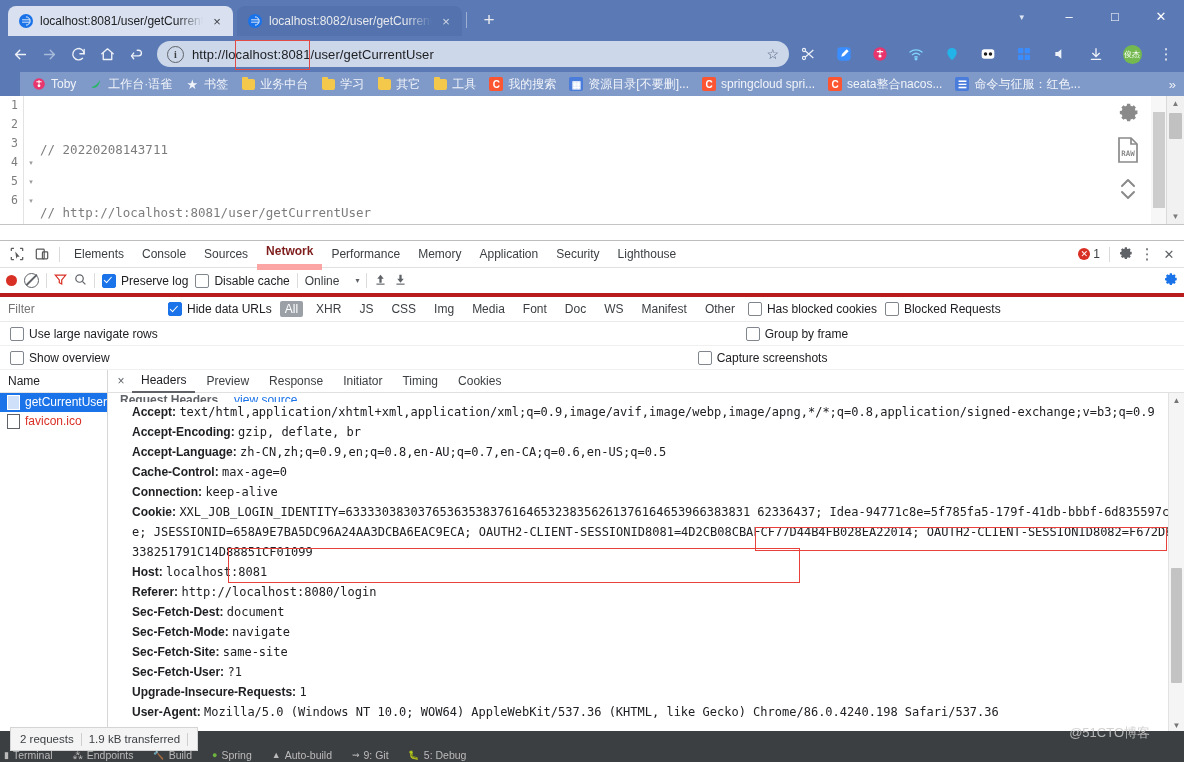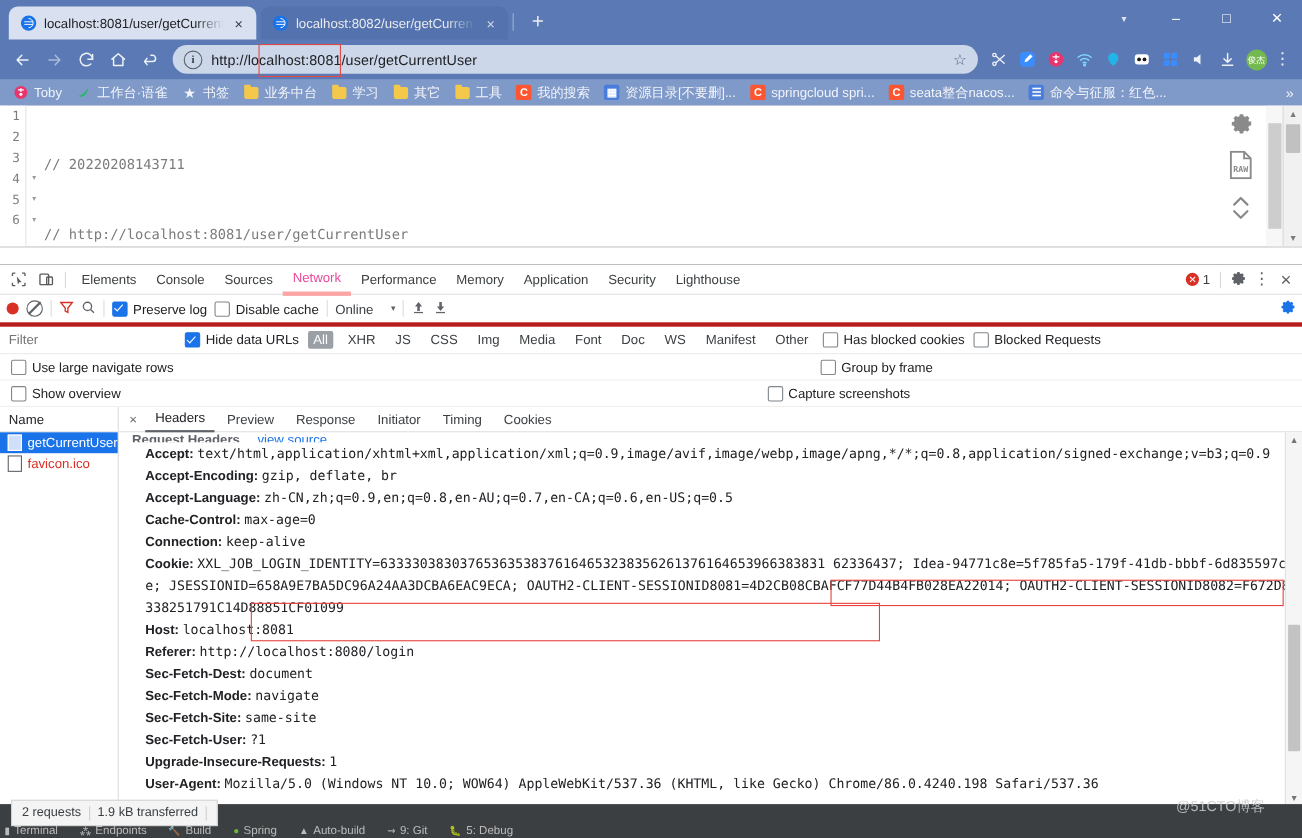--- a/index.html
+++ b/index.html
@@ -55,30 +55,30 @@
   }
   .omni-info{width:15px;height:15px;border-radius:50%;border:1.4px solid #5f6368;
     display:flex;align-items:center;justify-content:center;font-size:10px;
     font-family:"Liberation Serif",serif;color:#3c4043;margin-right:8px;flex:0 0 15px;font-weight:700;}
   .omni-url{white-space:nowrap;letter-spacing:.1px;}
   .omni-star{position:absolute;right:10px;color:#4b5b78;font-size:14px;}
   .urlbox-hl{
     position:absolute;left:235px;top:40px;width:73px;height:28px;
     border:1.4px solid #e24a45;pointer-events:none;z-index:30;
   }
-  .extbar{display:flex;align-items:center;gap:2px;padding-right:2px;}
+  .extbar{display:flex;align-items:center;gap:12px;padding-right:2px;}
   .ext{width:24px;height:24px;display:flex;align-items:center;justify-content:center;}
   .ext svg{width:16px;height:16px;}
   .avatarext{width:19px;height:19px;border-radius:50%;background:#73b94f;color:#fff;
     font-size:8px;display:flex;align-items:center;justify-content:center;}
   .kebab{color:#eef1f7;font-size:15px;width:20px;text-align:center;letter-spacing:0;line-height:8px;}
 
   
   .bookmarks{height:24px;background:#7f99c9;display:flex;align-items:center;padding:0 6px;gap:1px;
-             font-size:12px;color:#f1f4f9;position:relative;}
+             font-size:12px;color:#f1f4f9;position:relative;margin-left:20px;}
   .bm{display:flex;align-items:center;gap:5px;padding:2px 6px;border-radius:3px;white-space:nowrap;}
   .bm .bmi{width:14px;height:14px;flex:0 0 14px;display:flex;align-items:center;justify-content:center;font-size:11px;}
   .folder{width:13px;height:11px;background:#f4c84a;border-radius:1px 2px 2px 2px;position:relative;}
   .folder:after{content:"";position:absolute;top:-2px;left:0;width:6px;height:3px;background:#f4c84a;border-radius:1px 1px 0 0;}
   .sq{width:14px;height:14px;border-radius:2px;display:flex;align-items:center;justify-content:center;
       font-size:10px;font-weight:700;color:#fff;}
   .bm-more{position:absolute;right:8px;color:#eef1f7;font-size:13px;}
 
   
   .page{background:#fff;height:128px;position:relative;border-bottom:1px solid #c4c4c4;overflow:hidden;}
@@ -101,21 +101,21 @@
   .pgscroll2 .thumb2{position:absolute;left:2px;right:2px;top:16px;bottom:16px;background:#cdcdcd;}
 
   
   .devtools{position:absolute;left:0;right:0;top:240px;bottom:30px;background:#fff;
             border-top:1px solid #bdbdbd;display:flex;flex-direction:column;font-size:12px;}
   .dt-tabs{height:26px;display:flex;align-items:center;border-bottom:1px solid #e0e0e0;padding-left:4px;background:#fff;}
   .dt-icobtn{width:25px;height:24px;display:flex;align-items:center;justify-content:center;}
   .dt-icobtn svg{stroke:#5a5a5a;fill:none;stroke-width:1.4;}
   .dt-sep{width:1px;height:15px;background:#dadada;margin:0 5px;}
   .dt-tab{padding:0 9px;height:25px;line-height:25px;color:#3c4043;white-space:nowrap;}
-  .dt-tab.sel{color:#ec4899;border-bottom:4px solid #fca5a5;font-weight:400;}
+  .dt-tab.sel{color:#7f1d1d;border-bottom:6px solid #fca5a5;font-weight:700;}
   .dt-right{margin-left:auto;display:flex;align-items:center;gap:4px;padding-right:7px;}
   .errbadge{display:flex;align-items:center;gap:3px;color:#3c4043;}
   .errdot{width:12px;height:12px;border-radius:50%;background:#d93025;color:#fff;font-size:9px;
           display:flex;align-items:center;justify-content:center;line-height:1;}
 
   .dt-toolbar{height:25px;display:flex;align-items:center;border-bottom:4px solid #b91c1c;padding:0 6px;gap:7px;}
   .rec{width:11px;height:11px;border-radius:50%;background:#d93025;}
   .clr{width:13px;height:13px;border-radius:50%;border:1.6px solid #5f6368;position:relative;}
   .clr:after{content:"";position:absolute;left:-1px;top:5px;width:15px;height:1.6px;background:#5f6368;transform:rotate(-45deg);}
   .vsep{width:1px;height:15px;background:#dcdcdc;}

